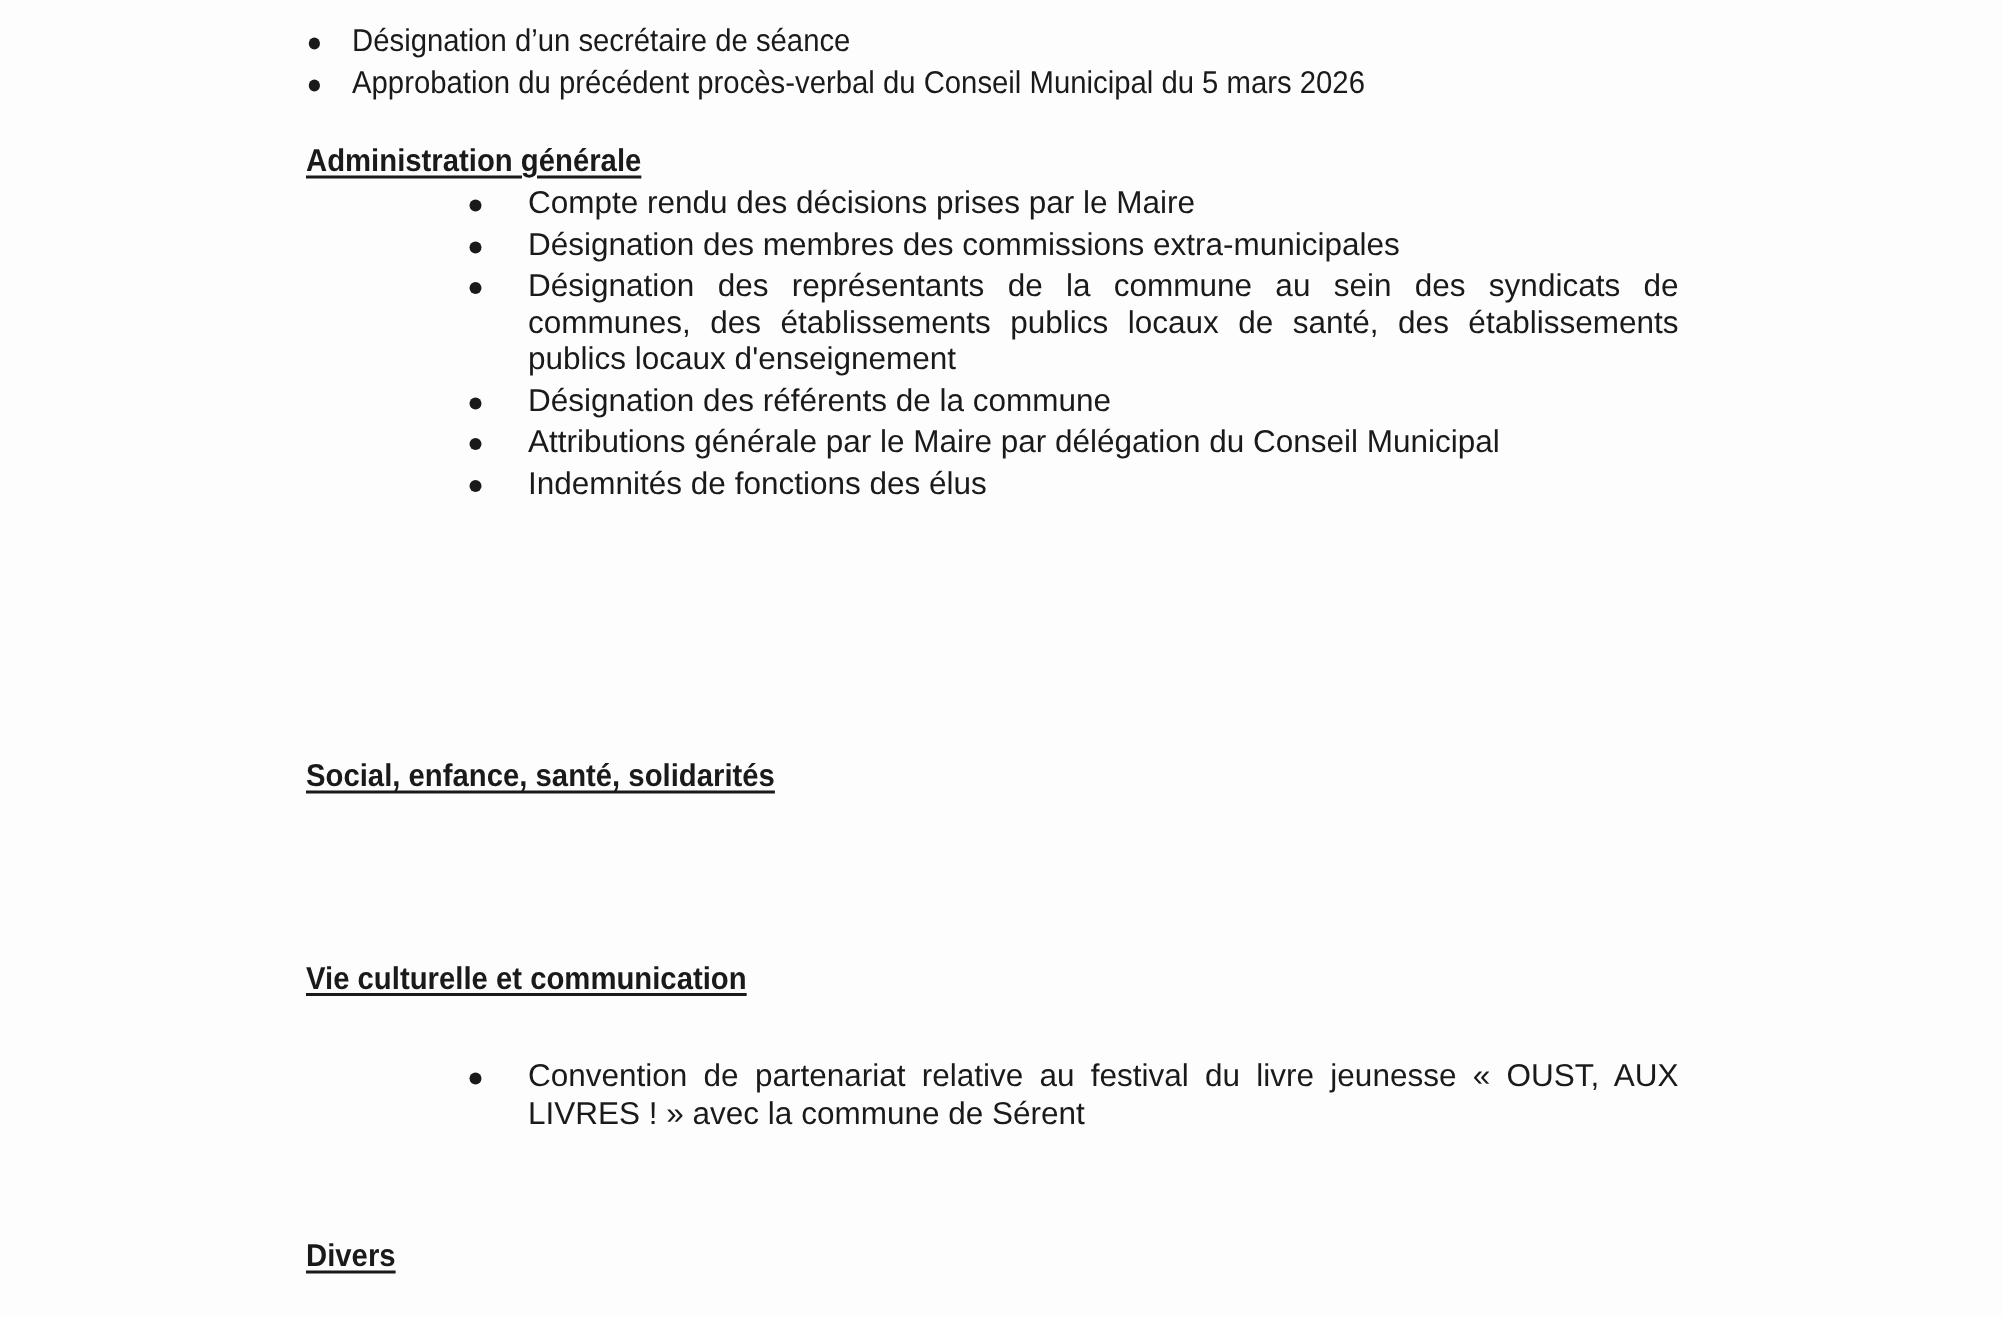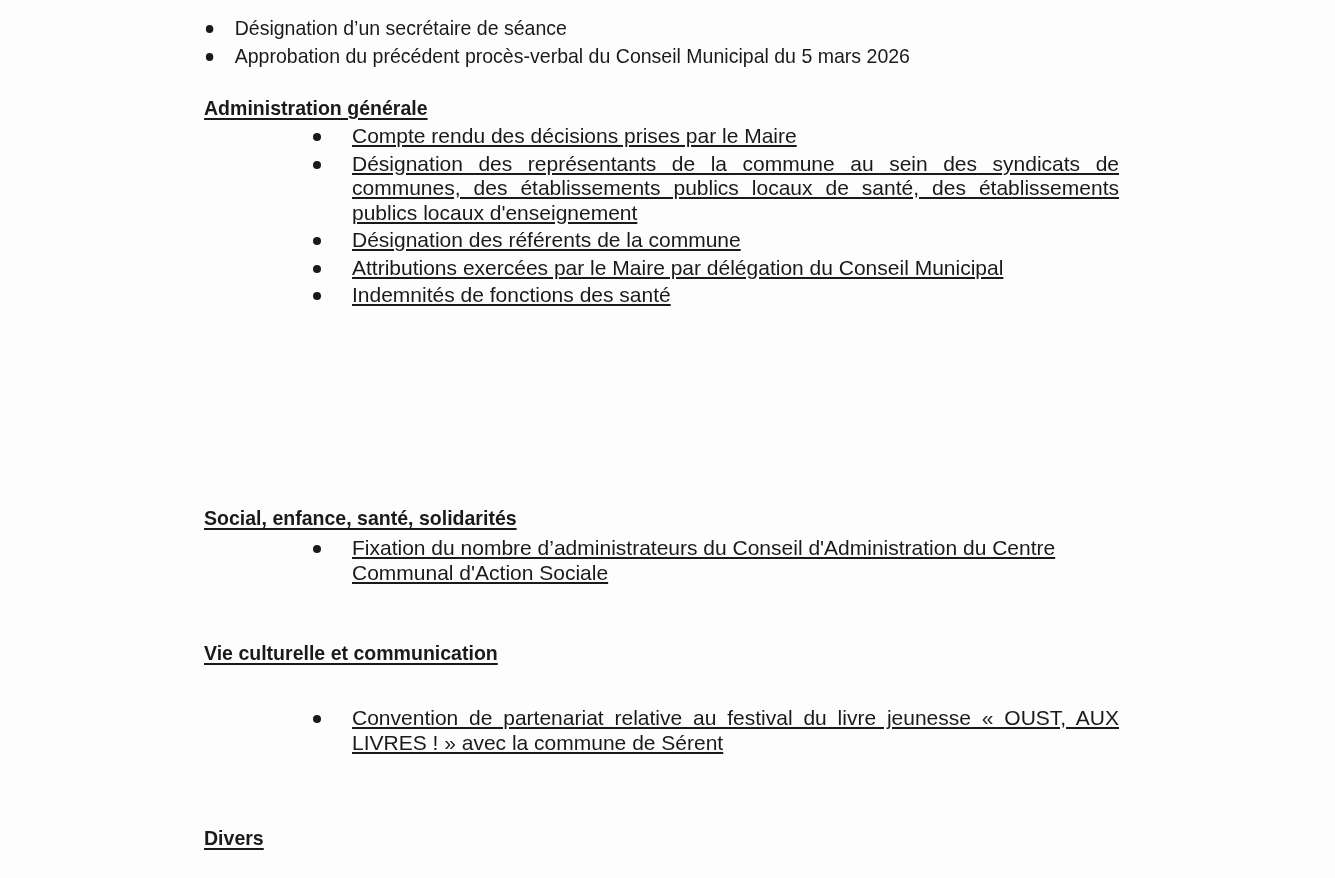--- a/index.html
+++ b/index.html
@@ -15,21 +15,21 @@
   .intro li { position: relative; padding-left: 33px; font-size: 21px; line-height: 28px; white-space: nowrap; transform: scaleX(0.93); transform-origin: left; }
   .bullet { position: absolute; left: 2px; top: 11px; width: 8px; height: 8px; border-radius: 50%; background: #1a1a1a; }
   .section-title {
     position: absolute; left: 204px; margin: 0;
     font-size: 21px; font-weight: bold; line-height: 26px;
     text-decoration: underline; text-decoration-thickness: 2px; text-underline-offset: 3px;
     white-space: nowrap; transform: scaleX(0.93); transform-origin: left;
   }
   .items { position: absolute; left: 311px; margin: 0; padding: 0; list-style: none; width: 808px; }
   .items li { position: relative; padding-left: 41px; font-size: 21px; line-height: 24.5px; margin-bottom: 3px; }
-  .items li .txt { display: block; text-decoration: underline; }
+  .items li .txt { display: block; }
   .items li .bullet { left: 2px; top: 9px; }
   .justify { text-align: justify; text-align-last: left; }
 </style>
 </head>
 <body>
 
 <div class="page">
 
   <ul class="intro">
     <li><span class="bullet"></span><span>Désignation d’un secrétaire de séance</span></li>
@@ -37,42 +37,42 @@
   </ul>
 
   <h2 class="section-title" style="top:95px;">Administration générale</h2>
   <ul class="items" style="top:124px;">
     <li>
         <span class="bullet"></span>
         <span class="txt">Compte rendu des décisions prises par le Maire</span>
       </li>
     <li>
         <span class="bullet"></span>
+        <span class="txt">Désignation des membres des commissions extra-municipales</span>
+      </li>
+    <li>
+        <span class="bullet"></span>
         <span class="txt justify">Désignation des représentants de la commune au sein des syndicats de communes, des établissements publics locaux de santé, des établissements publics locaux d'enseignement</span>
       </li>
     <li>
         <span class="bullet"></span>
         <span class="txt">Désignation des référents de la commune</span>
       </li>
     <li>
         <span class="bullet"></span>
-        <span class="txt">Attributions exercées par le Maire par délégation du Conseil Municipal</span>
+        <span class="txt">Attributions générale par le Maire par délégation du Conseil Municipal</span>
       </li>
     <li>
         <span class="bullet"></span>
-        <span class="txt">Indemnités de fonctions des santé</span>
+        <span class="txt">Indemnités de fonctions des élus</span>
       </li>
   </ul>
 
   <h2 class="section-title" style="top:505px;">Social, enfance, santé, solidarités</h2>
   <ul class="items" style="top:536px;">
-    <li>
-        <span class="bullet"></span>
-        <span class="txt">Fixation du nombre d’administrateurs du Conseil d'Administration du Centre Communal d'Action Sociale</span>
-      </li>
   </ul>
 
   <h2 class="section-title" style="top:640px;">Vie culturelle et communication</h2>
   <ul class="items" style="top:706px;">
     <li>
         <span class="bullet"></span>
         <span class="txt justify">Convention de partenariat relative au festival du livre jeunesse « OUST, AUX LIVRES ! » avec la commune de Sérent</span>
       </li>
   </ul>
 

